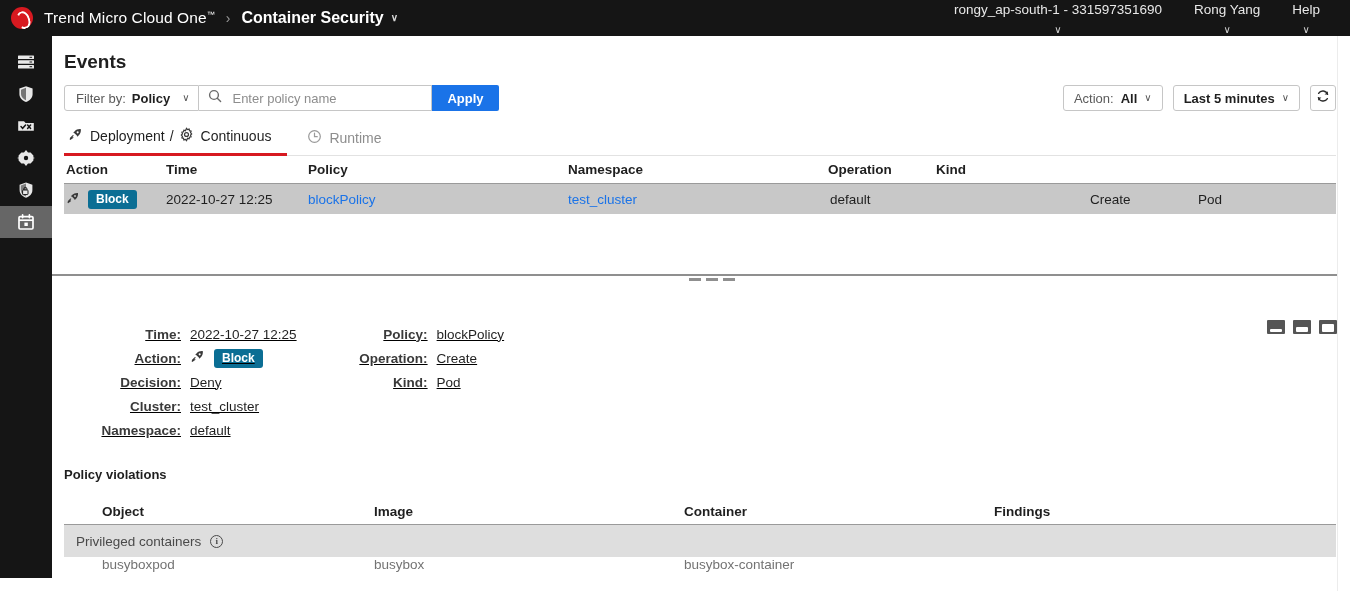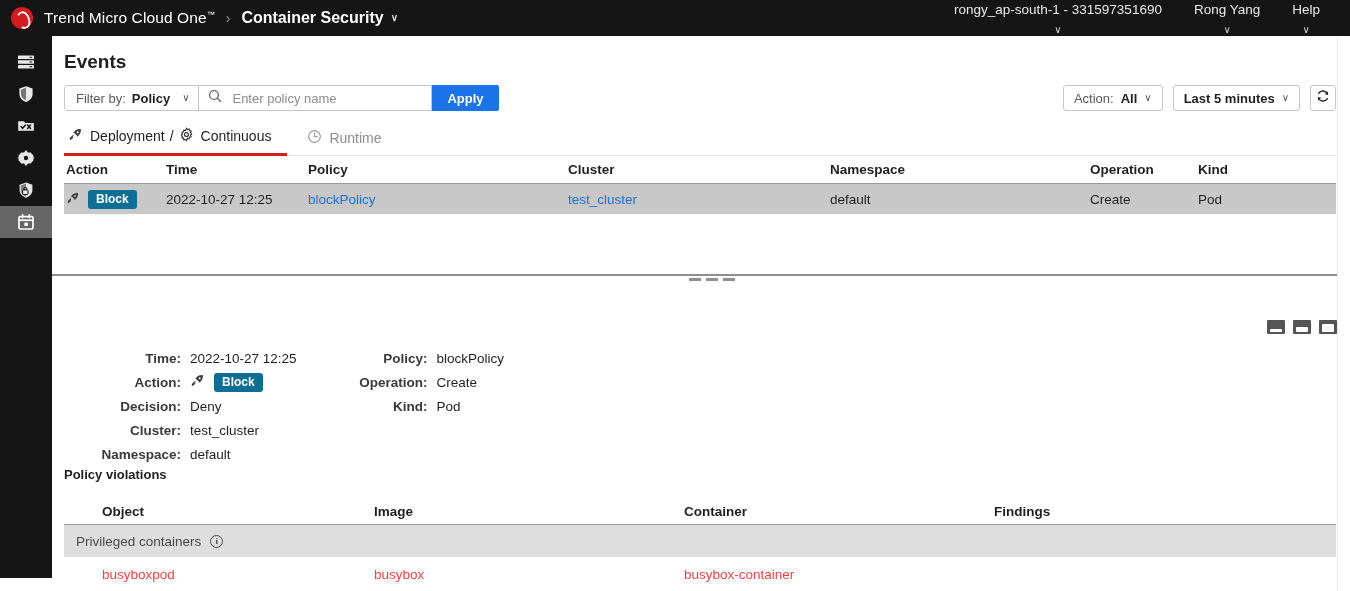--- a/index.html
+++ b/index.html
@@ -177,21 +177,21 @@
   .panel-icons {
     position:absolute; right: 13px; top: 26px; display:flex; gap: 8px;
   }
   .panel-ico { width: 18px; height: 14px; background:#555; border-radius:1px; position:relative; cursor:pointer; }
   .panel-ico i { position:absolute; background:#fff; display:block; border-radius:1px; }
   .pi-1 i { left:3px; right:3px; bottom:2px; height:3px; }
   .pi-2 i { left:3px; right:3px; bottom:2px; height:5px; }
   .pi-3 i { left:3px; right:3px; bottom:2px; height:8px; }
 
   .detail-fields {
-    position:absolute; left: 0; top: 52px; display:flex;
+    position:absolute; left: 0; top: 28px; display:flex;text-decoration:underline;
   }
   .field-col { display:flex; flex-direction: column; gap: 0px; }
   .field-row { display:flex; align-items:center; height: 24px; font-size: 13.5px; }
   .field-label {
     font-weight:700; color:#3a3a3a; text-align:right; padding-right: 9px;
   }
   .col1 .field-label { width: 138px; }
   .col2 .field-label { width: 140px; }
   .field-value { color:#1f1f1f; display:flex; align-items:center; gap: 9px; }
 
@@ -203,22 +203,22 @@
   .pv-head {
     display:flex; align-items:center; height: 27px;
     border-bottom: 1px solid #9a9a9a;
     font-size: 13.5px; font-weight:700; color:#1f1f1f;
   }
   .pv-group {
     display:flex; align-items:center; height: 32px; background:#dedede;
     font-size: 13.5px; color:#4a4a4a; padding-left: 12px; gap: 9px;
   }
   .pv-row {
-    display:flex; align-items:center; height: 35px;
-    border-bottom: 1px solid #dcdcdc; font-size: 13.5px; color:#ef4444;
+    display:flex; align-items:flex-start; height: 35px;
+    border-bottom: 1px solid #dcdcdc; font-size: 13.5px; color:#737373;
   }
   .p-object { width: 310px; padding-left: 38px; }
   .p-image  { width: 310px; }
   .p-cont   { width: 310px; }
   .p-find   { width: 300px; }
   .pv-head .p-object { padding-left: 38px; }
 
   .info-ico {
     width: 13px; height: 13px; border:1.3px solid #4a4a4a; border-radius:50%;
     display:inline-flex; align-items:center; justify-content:center;
@@ -404,21 +404,20 @@
         </span>
         <span>Runtime</span>
       </div>
     </div>
 
     <div class="evt-table">
       <div class="evt-head">
         <div class="c-action">Action</div>
         <div class="c-time">Time</div>
         <div class="c-policy">Policy</div>
-        <div class="c-cluster">Cluster</div>
         <div class="c-ns">Namespace</div>
         <div class="c-op">Operation</div>
         <div class="c-kind">Kind</div>
       </div>
       <div class="evt-row">
         <div class="c-action">
           <span>
             <svg width="14" height="14" viewBox="0 0 16 16">
                 <path d="M13.7 2.3 c-2.6-.3-5 .6-6.8 2.4 L5.6 6 l1.3.6 2.5 2.5 .6 1.3 1.3-1.3 c1.8-1.8 2.7-4.2 2.4-6.8 z" fill="#3a3a3a"></path>
                 <circle cx="10.3" cy="5.7" r="1.1" fill="#c8c8c8"></circle>

